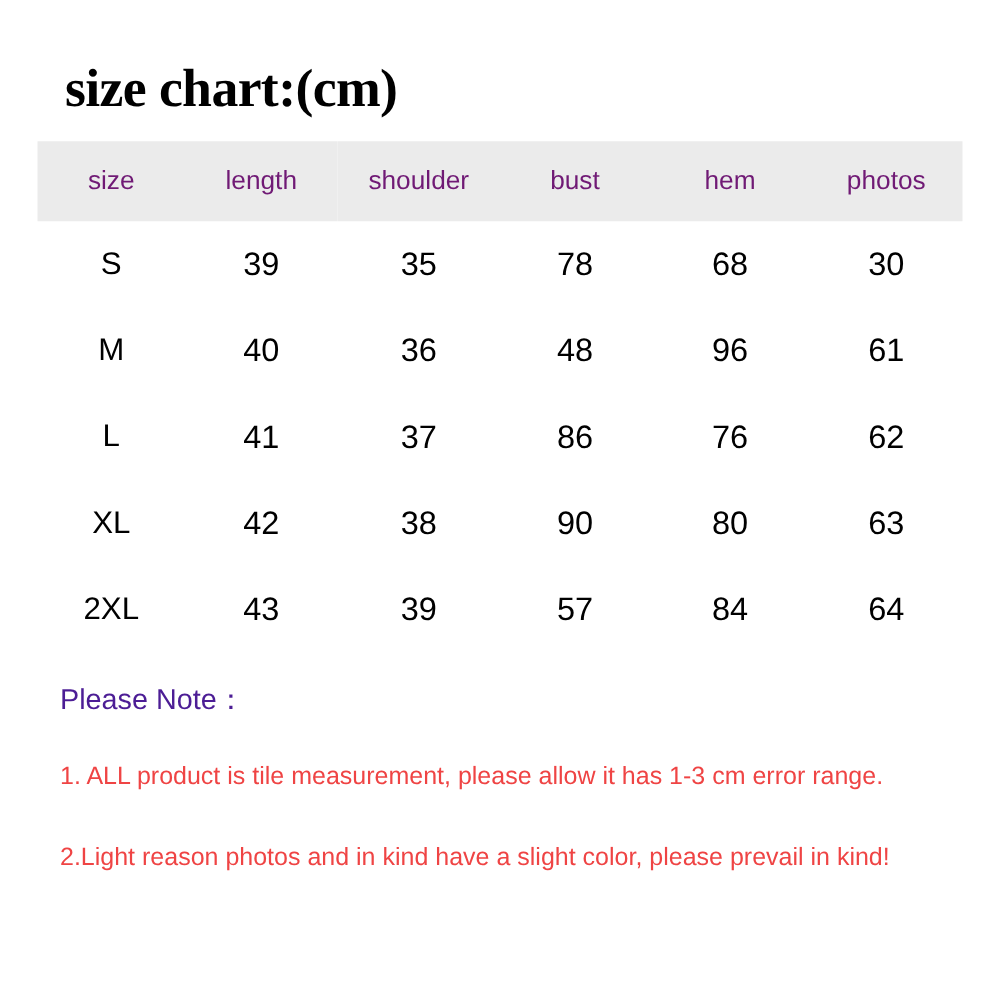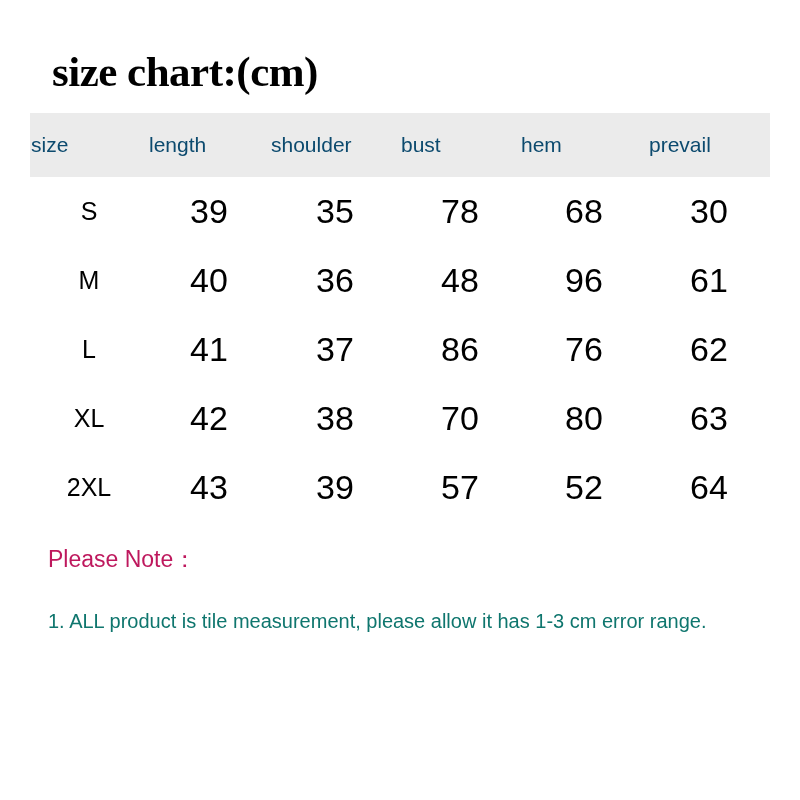--- a/index.html
+++ b/index.html
@@ -37,28 +37,28 @@
     margin-left: 0px;
     border-collapse: collapse;
     table-layout: fixed;
   }
   table.size-table thead tr {
     background: #ebebeb;
   }
   table.size-table th {
     font-weight: normal;
     font-size: 21px;
-    color: #0c4a6e;
+    color: #701a75;
     height: 62px;
     vertical-align: middle;
-    text-align: left;
+    text-align: center;
     font-family: "Liberation Sans", sans-serif;
   }
   table.size-table td {
-    font-size: 34px;
+    font-size: 26px;
     color: #000000;
     height: 67px;
     vertical-align: middle;
     text-align: center;
     font-family: "Liberation Sans", sans-serif;
   }
   table.size-table td.size-col {
     font-size: 25px;
   }
   .col-size   { width: 118px; }
@@ -75,21 +75,21 @@
     margin-top: 22px;
     margin-left: 18px;
   }
   .note-list {
     margin-top: 14px;
     margin-left: 18px;
     width: 730px;
   }
   .note-line {
     font-size: 20px;
-    color: #0f766e;
+    color: #ef4444;
     line-height: 1.85;
     font-family: "Liberation Sans", sans-serif;
     margin-top: 28px;
   }
 </style>
 </head>
 <body>
 
 <div class="page">
 
@@ -104,21 +104,21 @@
       <col class="col-hem">
       <col class="col-sleeve">
     </colgroup>
     <thead>
       <tr>
         <th>size</th>
         <th>length</th>
         <th>shoulder</th>
         <th>bust</th>
         <th>hem</th>
-        <th>prevail</th>
+        <th>photos</th>
       </tr>
     </thead>
     <tbody>
       <tr>
         <td class="size-col">S</td>
         <td>39</td>
         <td>35</td>
         <td>78</td>
         <td>68</td>
         <td>30</td>
@@ -136,34 +136,35 @@
         <td>41</td>
         <td>37</td>
         <td>86</td>
         <td>76</td>
         <td>62</td>
       </tr>
       <tr>
         <td class="size-col">XL</td>
         <td>42</td>
         <td>38</td>
-        <td>70</td>
+        <td>90</td>
         <td>80</td>
         <td>63</td>
       </tr>
       <tr>
         <td class="size-col">2XL</td>
         <td>43</td>
         <td>39</td>
         <td>57</td>
-        <td>52</td>
+        <td>84</td>
         <td>64</td>
       </tr>
     </tbody>
   </table>
 
-  <div class="note-heading" style="color: #be185d;">Please Note：</div>
+  <div class="note-heading" style="color: #4c1d95;">Please Note：</div>
 
   <div class="note-list">
     <div class="note-line">1. ALL product is tile measurement, please allow it has 1-3 cm error range.</div>
+    <div class="note-line">2.Light reason photos and in kind have a slight color, please prevail in kind!</div>
   </div>
 
 </div>
 
 </body></html>

